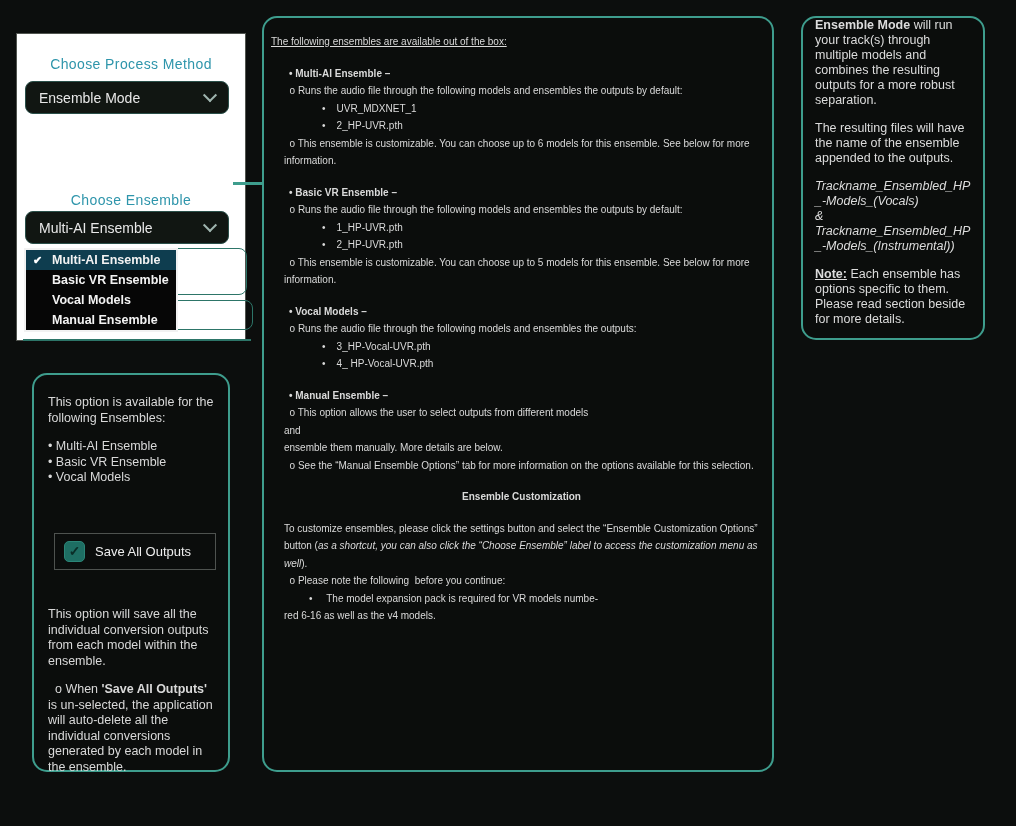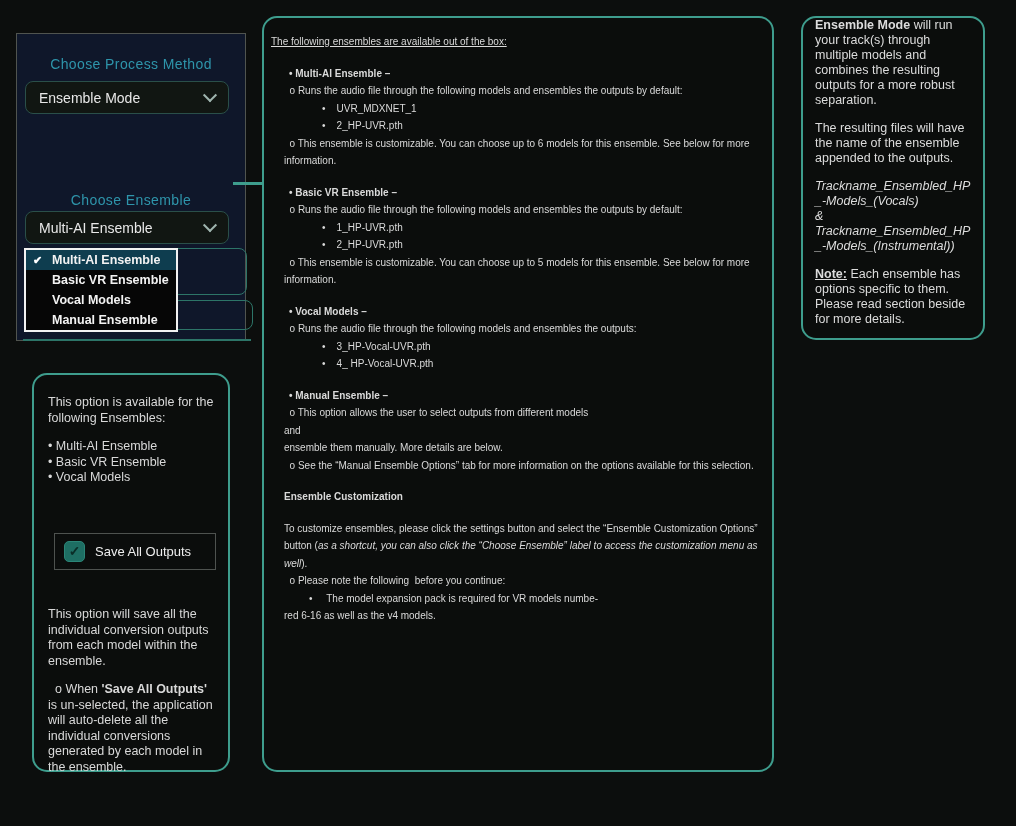--- a/index.html
+++ b/index.html
@@ -1,21 +1,21 @@
 <!DOCTYPE html>
 <html><head>
 <meta charset="utf-8">
 <style>
   html,body{margin:0;padding:0;background:#0c0e0d;}
   .stage{position:relative;width:1016px;height:826px;background:#0c0e0d;overflow:hidden;
          font-family:"Liberation Sans",sans-serif;color:#d9d9d9;}
 
   
   .panel-process{position:absolute;left:16px;top:33px;width:230px;height:308px;
-                 border:1px solid #50544f;background:#0f172a;box-sizing:border-box;}
+                 border:1px solid #50544f;background:#ffffff;box-sizing:border-box;}
   .proc-label{position:absolute;left:0;width:100%;text-align:center;color:#2e95ab;
               font-size:14px;letter-spacing:.4px;}
   .lbl1{top:22px;}
   .lbl2{top:158px;}
   .select{position:absolute;left:8px;width:204px;height:33px;border:1px solid #2a4f49;
           border-radius:8px;background:#111612;color:#e8e8e8;font-size:14px;
           display:flex;align-items:center;padding:0 13px;box-sizing:border-box;}
   .sel1{top:47px;}
   .sel2{top:177px;}
   .chev{margin-left:auto;width:8px;height:8px;border-right:2px solid #9fb4ae;
@@ -41,21 +41,21 @@
   .panel-doc{left:262px;top:16px;width:512px;height:756px;padding:15px 13px 14px 20px;
              font-size:10px;line-height:17.5px;color:#dadada;}
   .panel-info{left:801px;top:16px;width:184px;height:324px;padding:0 10px 12px 12px;
               font-size:12.5px;line-height:15px;color:#dcdcdc;overflow-wrap:break-word;}
 
   
   .blk{white-space:pre-wrap;}
   .blk.title{margin-left:-13px;}
   .blk.bullethead{margin-left:5px;}
   .blk.sub{padding-left:38px;}
-  .blk.center-title{font-weight:bold;}
+  .blk.center-title{text-align:center;font-weight:bold;}
   .blk.spacer{height:14px;}
   .panel-info .blk.spacer,.panel-save .blk.spacer{height:13px;}
   .b{font-weight:bold;}
   .i{font-style:italic;}
   .u{text-decoration:underline;}
 
   
   .save-top{position:absolute;left:14px;top:20px;right:11px;}
   .checkbox-row{position:absolute;left:20px;top:158px;width:162px;height:37px;
                 border:1px solid #4e524f;display:flex;align-items:center;padding-left:9px;

